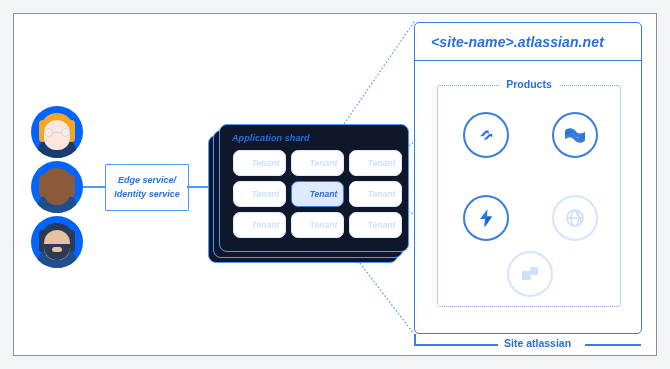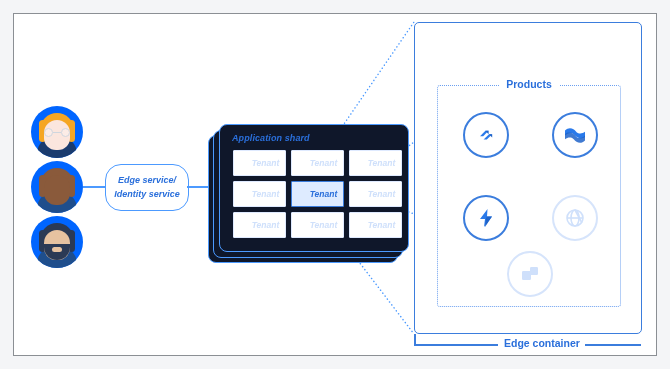--- a/index.html
+++ b/index.html
@@ -73,21 +73,21 @@
   }
   .mouthgap{
     position:absolute;left:50%;top:31px;transform:translateX(-50%);
     width:10px;height:5px;border-radius:3px;
   }
 
   
   .edge-box{
     position:absolute;
     border:1.6px solid #4c9aff;
-    border-radius:16px;
+    border-radius:1px;
     background:#fff;
     display:flex;align-items:center;justify-content:center;
     text-align:center;
     color:#2a6fdb;
     font-style:italic;
     font-weight:bold;
     font-size:9px;
     line-height:1.45;
   }
 
@@ -108,21 +108,21 @@
     color:#2a6fdb;
     font-style:italic;
     font-weight:bold;
     font-size:9px;
     letter-spacing:.1px;
   }
   .tenant{
     position:absolute;
     box-sizing:border-box;
     border:1.4px solid #dfeaff;
-    border-radius:1px;
+    border-radius:7px;
     background:#ffffff;
     color:#cfe0fb;
     font-style:italic;
     font-weight:bold;
     font-size:8.5px;
     display:flex;align-items:center;justify-content:center;padding-left:12px;
   }
   .tenant.active{
     border:1.8px solid #3b7ddd;
     background:#deebff;
@@ -277,20 +277,23 @@
     <div class="tenant active" style="left:71px;top:56px;width:53px;height:26px;">Tenant</div>
     <div class="tenant" style="left:129px;top:56px;width:53px;height:26px;">Tenant</div>
 
     <div class="tenant" style="left:13px;top:87px;width:53px;height:26px;">Tenant</div>
     <div class="tenant" style="left:71px;top:87px;width:53px;height:26px;">Tenant</div>
     <div class="tenant" style="left:129px;top:87px;width:53px;height:26px;">Tenant</div>
   </div>
 
   <div class="site-box" style="left:400px;top:8px;width:228px;height:312px;">
 
+    <div class="site-header">
+      <span class="site-url">&lt;site-name&gt;.atlassian.net</span>
+    </div>
 
     <div class="products-box" style="left:22px;top:62px;width:184px;height:222px;">
       <span class="products-label">Products</span>
 
       <div class="prod" style="left:25px;top:26px;">
         <svg width="24" height="24" viewBox="0 0 24 24" aria-hidden="true">
           <g fill="#2a7aea">
             <path d="M6 13.2 L11.4 7.8 L14.6 7.8 L9.2 13.2 Z"></path>
             <path d="M11.4 7.8 L14.6 7.8 L14.6 11.2 Z" fill="#1e63c9"></path>
             <path d="M9.6 16.6 L15 11.2 L18.2 11.2 L12.8 16.6 Z"></path>
@@ -333,17 +336,17 @@
             <rect x="12" y="5" width="8" height="8" rx="1.2"></rect>
           </g>
         </svg>
       </div>
     </div>
   </div>
 
   <div>
     <div class="sc-vline" style="left:400px;top:320px;height:10px;"></div>
     <div class="sc-line" style="left:400px;top:330px;width:84px;"></div>
-    <div class="sc-caption" style="left:484px;top:323px;">Edge container</div>
+    <div class="sc-caption" style="left:484px;top:323px;">Site atlassian</div>
     <div class="sc-line" style="left:571px;top:330px;width:56px;"></div>
   </div>
 
 </div>
 
 </body></html>

